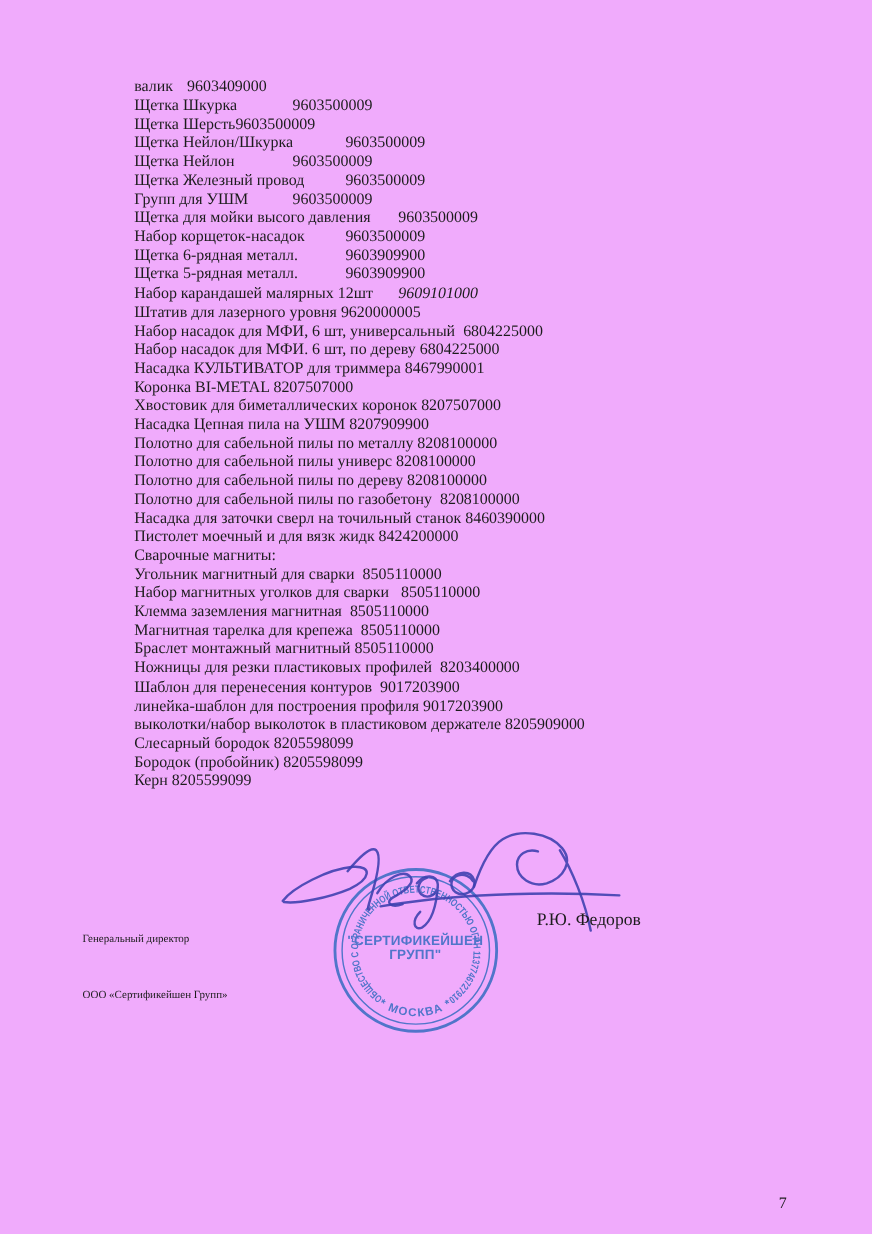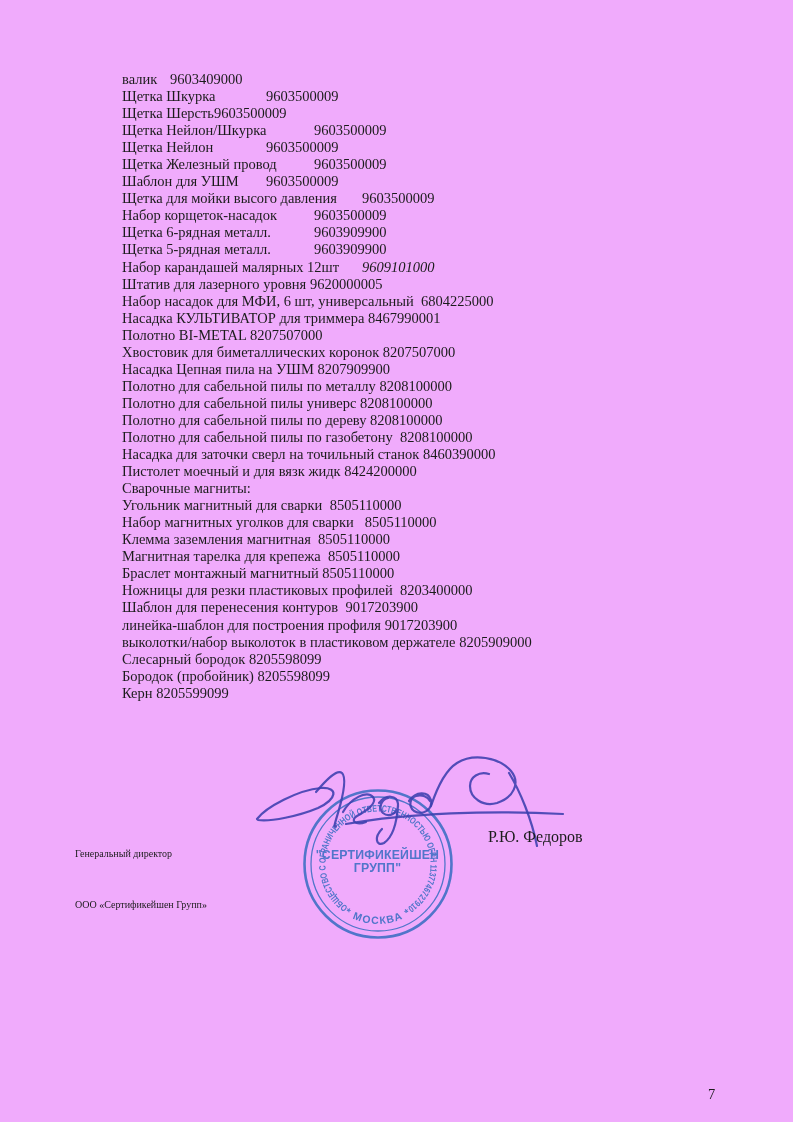--- a/index.html
+++ b/index.html
@@ -58,30 +58,31 @@
 
 <div class="page">
 
   <div class="product-list">
       <div class="line"><span class="pname">валик</span><span class="pcode abs" style="left: 48px;">9603409000</span></div>
       <div class="line"><span class="pname">Щетка Шкурка</span><span class="pcode abs" style="left: 144px;">9603500009</span></div>
       <div class="line"><span class="pname">Щетка Шерсть</span><span class="pcode">9603500009</span></div>
       <div class="line"><span class="pname">Щетка Нейлон/Шкурка</span><span class="pcode abs" style="left: 192px;">9603500009</span></div>
       <div class="line"><span class="pname">Щетка Нейлон</span><span class="pcode abs" style="left: 144px;">9603500009</span></div>
       <div class="line"><span class="pname">Щетка Железный провод</span><span class="pcode abs" style="left: 192px;">9603500009</span></div>
-      <div class="line"><span class="pname">Шаблон для УШМ</span><span class="pcode abs" style="left: 144px;">9603500009</span></div>
+      <div class="line"><span class="pname">Групп для УШМ</span><span class="pcode abs" style="left: 144px;">9603500009</span></div>
       <div class="line"><span class="pname">Щетка для мойки высого давления</span><span class="pcode abs" style="left: 240px;">9603500009</span></div>
       <div class="line"><span class="pname">Набор корщеток-насадок</span><span class="pcode abs" style="left: 192px;">9603500009</span></div>
       <div class="line"><span class="pname">Щетка 6-рядная металл.</span><span class="pcode abs" style="left: 192px;">9603909900</span></div>
       <div class="line"><span class="pname">Щетка 5-рядная металл.</span><span class="pcode abs" style="left: 192px;">9603909900</span></div>
       <div class="line"><span class="pname">Набор карандашей малярных 12шт</span><span class="pcode abs" style="left: 240px; font-style: italic;">9609101000</span></div>
       <div class="line"><span class="pname">Штатив для лазерного уровня</span><span class="pcode"> 9620000005</span></div>
       <div class="line"><span class="pname">Набор насадок для МФИ, 6 шт, универсальный</span><span class="pcode">  6804225000</span></div>
+      <div class="line"><span class="pname">Набор насадок для МФИ. 6 шт, по дереву</span><span class="pcode"> 6804225000</span></div>
       <div class="line"><span class="pname">Насадка КУЛЬТИВАТОР для триммера</span><span class="pcode"> 8467990001</span></div>
-      <div class="line"><span class="pname">Полотно BI-METAL</span><span class="pcode"> 8207507000</span></div>
+      <div class="line"><span class="pname">Коронка BI-METAL</span><span class="pcode"> 8207507000</span></div>
       <div class="line"><span class="pname">Хвостовик для биметаллических коронок</span><span class="pcode"> 8207507000</span></div>
       <div class="line"><span class="pname">Насадка Цепная пила на УШМ</span><span class="pcode"> 8207909900</span></div>
       <div class="line"><span class="pname">Полотно для сабельной пилы по металлу</span><span class="pcode"> 8208100000</span></div>
       <div class="line"><span class="pname">Полотно для сабельной пилы универс</span><span class="pcode"> 8208100000</span></div>
       <div class="line"><span class="pname">Полотно для сабельной пилы по дереву</span><span class="pcode"> 8208100000</span></div>
       <div class="line"><span class="pname">Полотно для сабельной пилы по газобетону</span><span class="pcode">  8208100000</span></div>
       <div class="line"><span class="pname">Насадка для заточки сверл на точильный станок</span><span class="pcode"> 8460390000</span></div>
       <div class="line"><span class="pname">Пистолет моечный и для вязк жидк</span><span class="pcode"> 8424200000</span></div>
       <div class="line"><span class="pname">Сварочные магниты:</span></div>
       <div class="line"><span class="pname">Угольник магнитный для сварки</span><span class="pcode">  8505110000</span></div>

